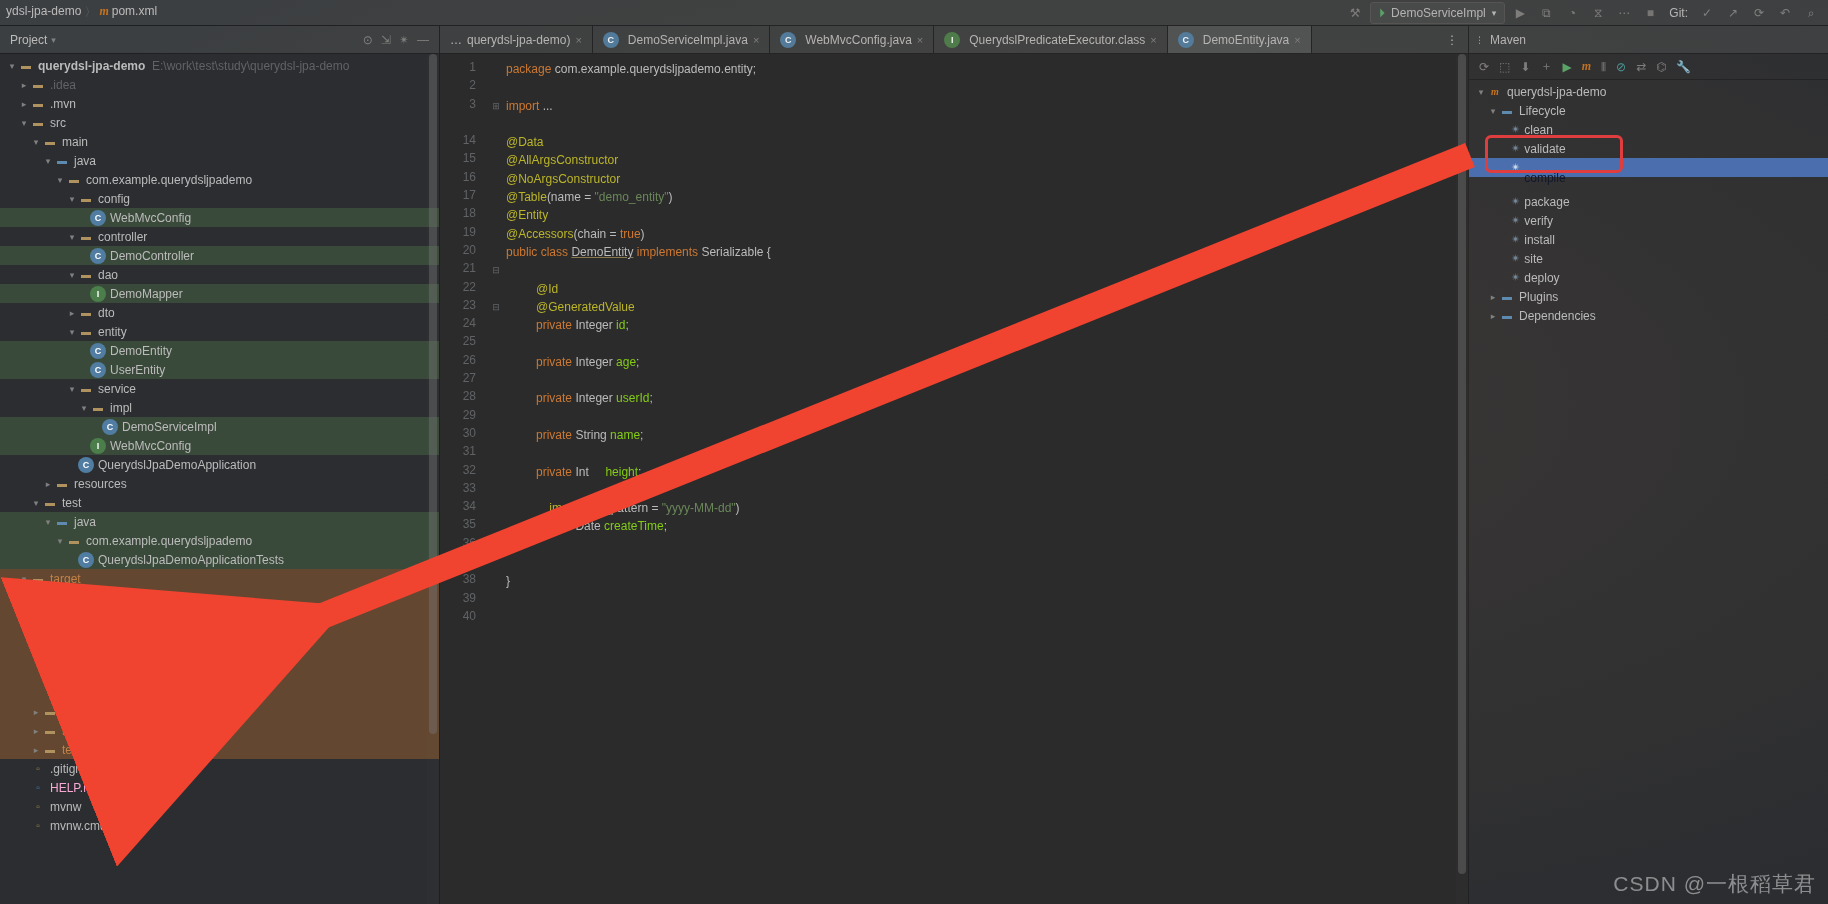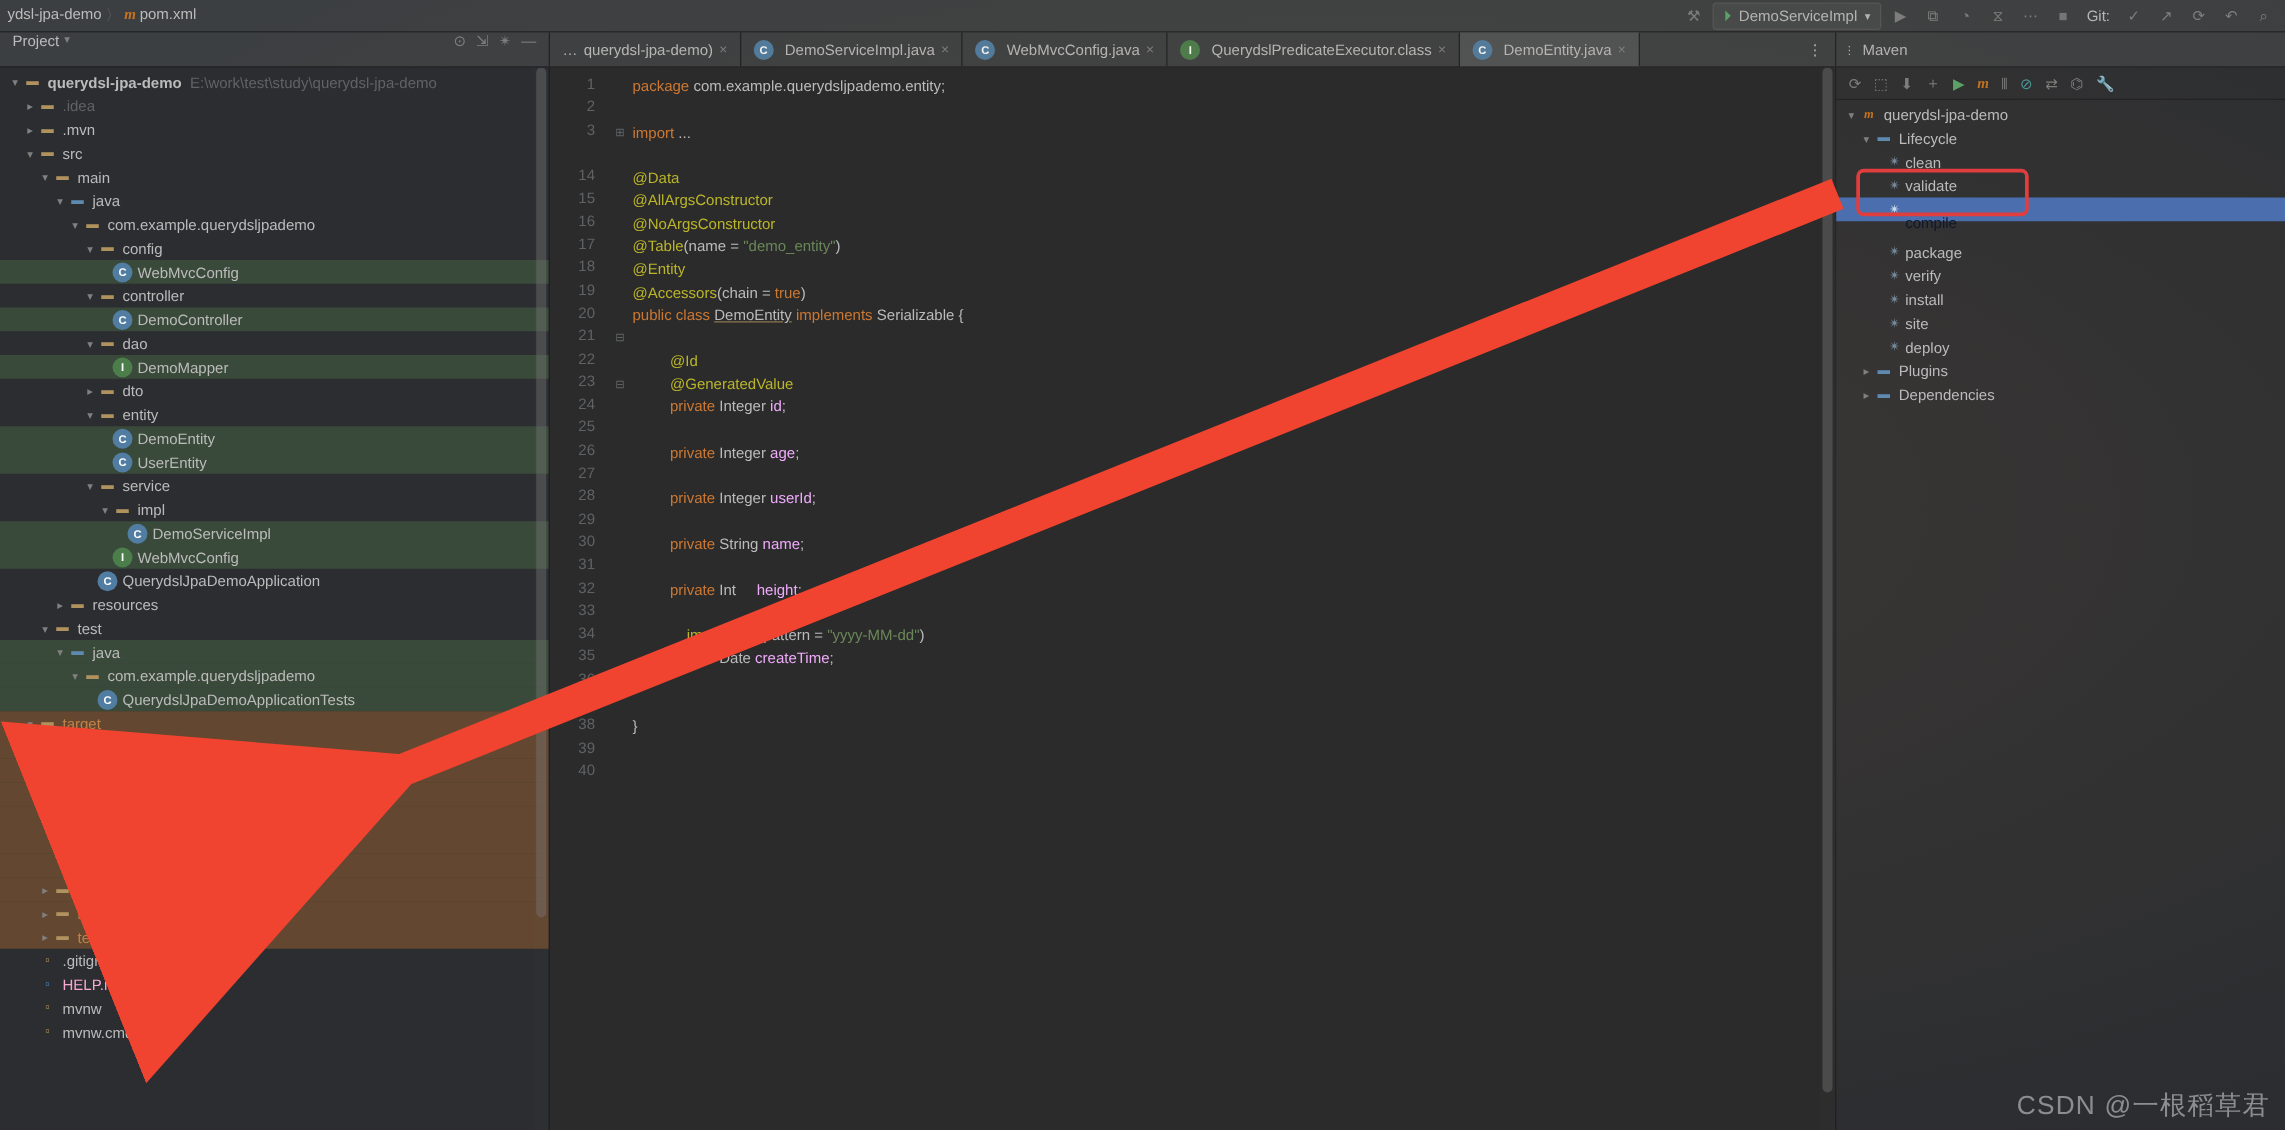--- a/index.html
+++ b/index.html
@@ -25,21 +25,21 @@
 .topbar .spacer{flex:1;}
 .topbar .btn{width:22px;height:22px;display:flex;align-items:center;justify-content:center;color:var(--text-dim);cursor:pointer;}
 .topbar .run-config{display:flex;align-items:center;height:22px;background:#45494a;border:1px solid #555;padding:0 8px;gap:6px;border-radius:3px;}
 .pom-icon{color:#c7731e;font-weight:bold;font-style:italic;font-family:serif;}
 .green{color:#59a869;}
 .teal{color:#499c9c;}
 .blue{color:#3592c4;}
 
 
 .secondbar{height:28px;display:flex;align-items:stretch;border-bottom:1px solid var(--border);}
-.proj-header{width:440px;background:var(--bg-darker);display:flex;padding:0 10px;border-right:1px solid var(--border);}
+.proj-header{width:440px;background:var(--bg-darker);display:flex;align-items:center;padding:0 10px;border-right:1px solid var(--border);}
 .proj-header .label{font-weight:500;}
 .proj-header .tools{margin-left:auto;display:flex;gap:8px;color:var(--text-dim);}
 .tabs{flex:1;display:flex;align-items:stretch;background:var(--bg-darker);}
 .tab{display:flex;align-items:center;gap:5px;padding:0 10px;border-right:1px solid var(--border);cursor:pointer;white-space:nowrap;}
 .tab.active{background:#4e5254;}
 .tab .close{color:var(--text-dim);font-size:11px;}
 .maven-header{width:360px;background:var(--bg-darker);display:flex;align-items:center;padding:0 10px;border-left:1px solid var(--border);}
 .maven-header .more{margin-left:-4px;margin-right:6px;}
 
 
@@ -65,21 +65,21 @@
 
 .editor{flex:1;display:flex;background:var(--bg);position:relative;overflow:hidden;}
 .gutter{width:48px;background:var(--bg);padding:6px 0;color:var(--text-dimmer);text-align:right;font-family:"JetBrains Mono",Consolas,monospace;font-size:12px;}
 .gutter div{height:18.3px;padding-right:12px;}
 .fold{width:16px;background:var(--bg);padding:6px 0;}
 .fold div{height:18.3px;display:flex;align-items:center;justify-content:center;color:var(--text-dimmer);font-size:9px;}
 .code{flex:1;padding:6px 2px;font-family:"JetBrains Mono",Consolas,monospace;font-size:12.5px;line-height:18.3px;white-space:pre;}
 .kw{color:var(--kw);}
 .str{color:var(--str);}
 .anno{color:var(--anno);}
-.id{color:#f0abfc;margin-top:16px;}
+.id{color:#84cc16;margin-top:16px;}
 .underline{text-decoration:underline;text-decoration-color:#8c7a4e;}
 
 
 .maven-panel{width:360px;background:var(--bg-panel);border-left:1px solid var(--border);display:flex;flex-direction:column;}
 .maven-toolbar{height:26px;display:flex;align-items:center;gap:10px;padding:0 10px;color:var(--text-dim);border-bottom:1px solid var(--border);}
 .maven-tree{padding:2px 0;}
 .mrow{display:flex;align-items:center;height:19px;padding-left:6px;cursor:pointer;}
 .mrow.sel{background:var(--tree-sel);}
 .gear{color:#768a9e;font-size:11px;margin-right:4px;}
 .highlight-box{position:absolute;border:3px solid #e03e3e;border-radius:6px;}

